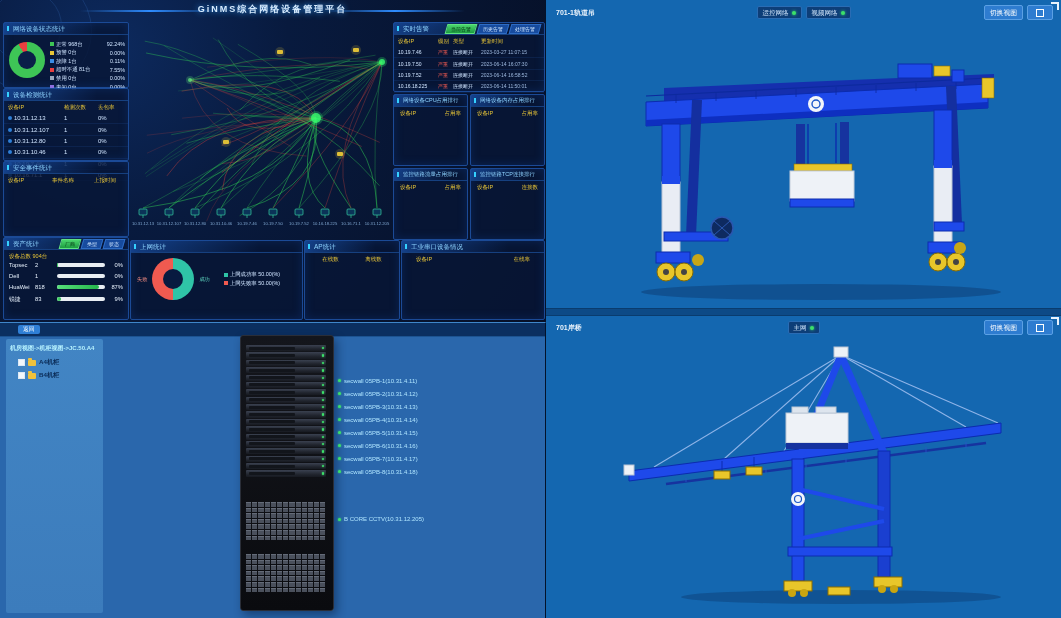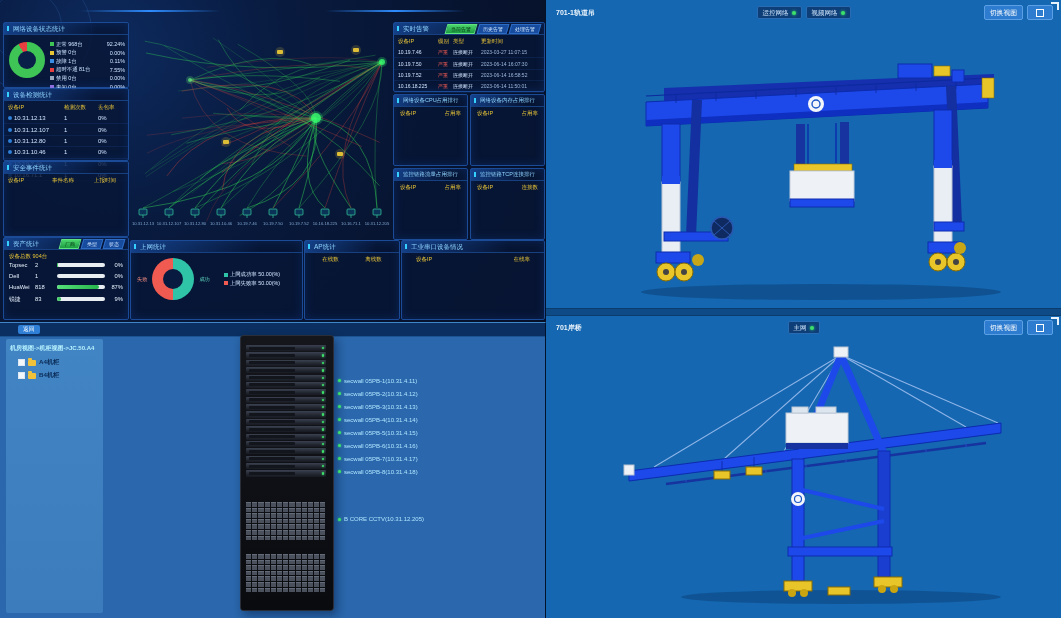--- a/index.html
+++ b/index.html
@@ -91,20 +91,21 @@
   svg text{font-family:"Liberation Sans","DejaVu Sans",sans-serif;}
 </style>
 </head>
 <body>
 
 <div class="quad" id="q-nms">
   <div class="deco-circle" style="left:-30px;top:-30px;width:120px;height:120px;"></div>
   <div class="deco-circle" style="left:-10px;top:-10px;width:70px;height:70px;"></div>
   <div class="title-wing" style="left:80px;"></div>
   <div class="title-wing" style="right:80px;"></div>
+  <div id="nms-title">GiNMS综合网络设备管理平台</div>
 
   <div class="panel" style="left:3px;top:22px;width:124px;height:64px;">
     <div class="ptitle">网络设备状态统计</div>
     <div style="display:flex;padding:4px 3px;">
       <div id="dev-donut" class="donut" style="width: 36px; height: 36px; margin: 3px 2px 0px; background: conic-gradient(rgb(62, 197, 86) 0%, rgb(62, 197, 86) 92.34%, rgb(232, 64, 64) 92.34%, rgb(232, 64, 64) 99.89%, rgb(232, 197, 55) 99.89%, rgb(232, 197, 55) 100%);">
         <div class="hole" style="left:9px;top:9px;width:18px;height:18px;"></div>
       </div>
       <div id="dev-legend" style="flex:1;padding-left:3px;">
           <div class="legend-item">
             <span class="sw" style="background: rgb(62, 197, 86);"></span>

